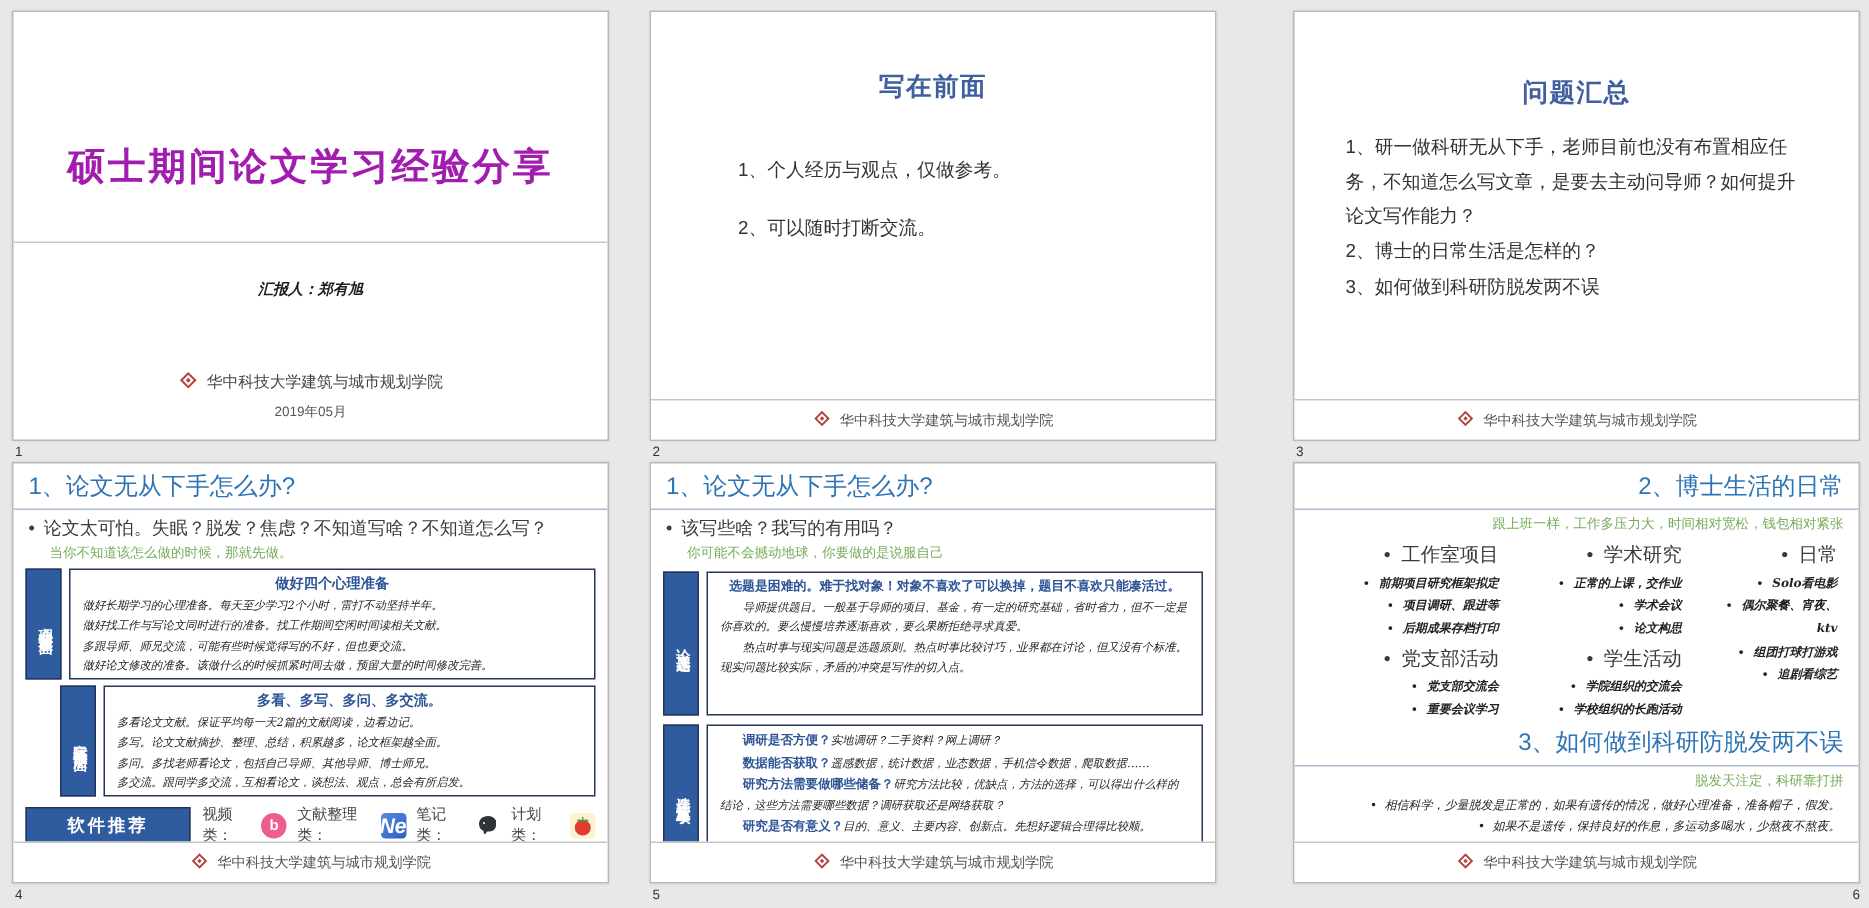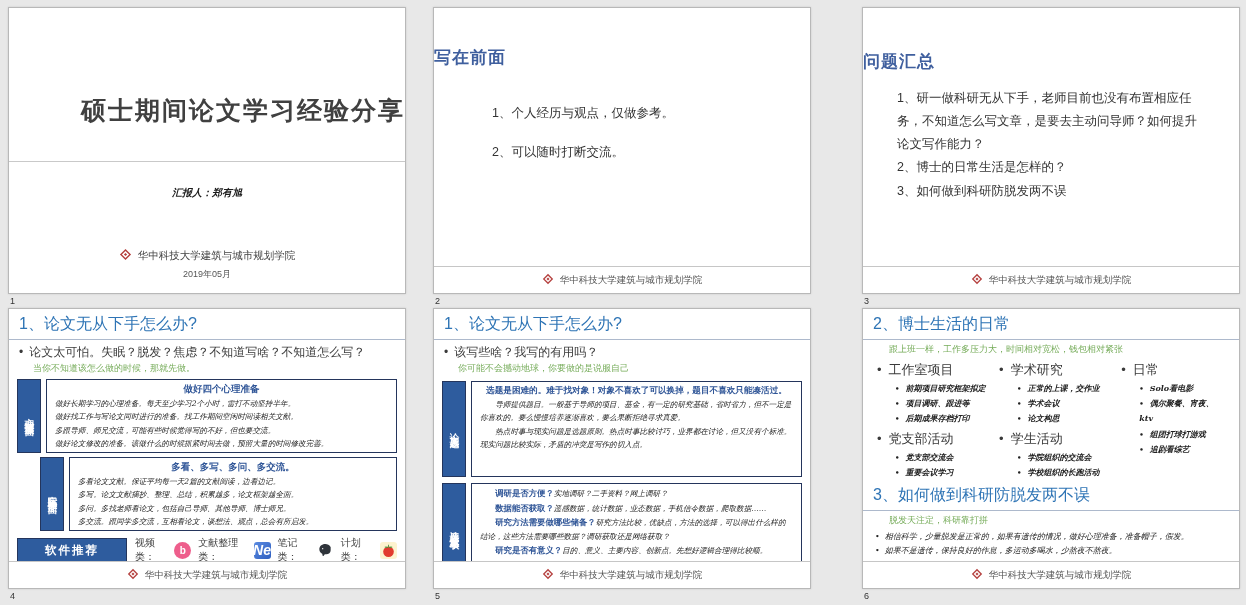--- a/index.html
+++ b/index.html
@@ -10,30 +10,30 @@
   .cell { position:absolute; }
   .slide { position:relative; background:#fff; border:1px solid #b8b8b8; width:100%; overflow:hidden; box-shadow:0 0 2px rgba(0,0,0,.12); }
   .pagenum { font-size:9px; color:#333; margin:2px 0 0 2px; }
 
   
   .slide-footer { position:absolute; bottom:0; left:0; right:0; height:27px; border-top:1px solid #c6c6c6;
                   display:flex; align-items:center; justify-content:center; gap:6px;
                   font-size:9.5px; color:#555; background:#fff; }
 
   
-  .s1-title { margin-top:86px; text-align:right; font-size:25px; letter-spacing:2px; color:#404040; font-weight:bold; }
+  .s1-title { margin-top:86px; text-align:center; font-size:25px; letter-spacing:2px; color:#a21caf; font-weight:bold; }
   .s1-divider { position:absolute; top:153px; left:0; right:0; border-top:1px solid #c9c9c9; }
   .s1-presenter { position:absolute; top:178px; width:100%; text-align:center;
                   font-family:"DejaVu Serif", serif; font-style:italic; font-weight:bold; font-size:10px; color:#1c1c1c; }
   .s1-footer { position:absolute; bottom:12px; width:100%; text-align:center; }
   .s1-org { display:flex; align-items:center; justify-content:center; gap:6px; font-size:10.5px; color:#444; }
   .s1-date { margin-top:5px; font-size:9px; color:#555; }
 
   
-  .sec-title { margin-top:38px; text-align:left; font-size:17px; color:#3f5f9e; font-weight:bold; letter-spacing:1px; }
+  .sec-title { margin-top:38px; text-align:center; font-size:17px; color:#3f5f9e; font-weight:bold; letter-spacing:1px; }
   .s2-points { margin:36px 0 0 58px; font-size:12.5px; color:#333; }
   .s2-points p { margin-bottom:22px; }
   .s3-body { margin:14px 34px 0 34px; font-size:12.5px; color:#333; line-height:1.85; }
 
   
   .hd { padding:5px 10px 4px 10px; font-size:16px; color:#2e74b5; border-bottom:1.5px solid #adb9cc; }
   .bullet-line { padding:4px 10px 0 10px; font-size:12px; color:#3a3a3a; }
   .bullet-line .dot { margin-right:6px; }
   .green { padding:1px 10px 0 24px; font-size:9px; color:#76ac5a; }
 
@@ -247,21 +247,21 @@
                 <rect x="6.6" y="6.6" width="2.8" height="2.8" fill="#b5413f"></rect>
               </g>
             </svg>
         </span>
         <span>华中科技大学建筑与城市规划学院</span>
       </div>
     </div>
     <div class="pagenum">5</div>
   </div>
 
-  <div class="cell" style="left:862px; top:308px; width:378px;">
+  <div class="cell" style="left:862px; top:308px; width:378px;text-align:right;">
     <div class="slide" style="height:281px;">
       <div class="hd">2、博士生活的日常</div>
       <div class="green" style="padding-left:26px; padding-top:3px;">跟上班一样，工作多压力大，时间相对宽松，钱包相对紧张</div>
 
       <div class="s6-cols">
         <div class="s6-col">
           <div class="grp">
             <div class="grp-title"><span class="dot">•</span><span>工作室项目</span></div>
             <div class="grp-items">
               <div><span class="dot">•</span><span>前期项目研究框架拟定</span></div>

